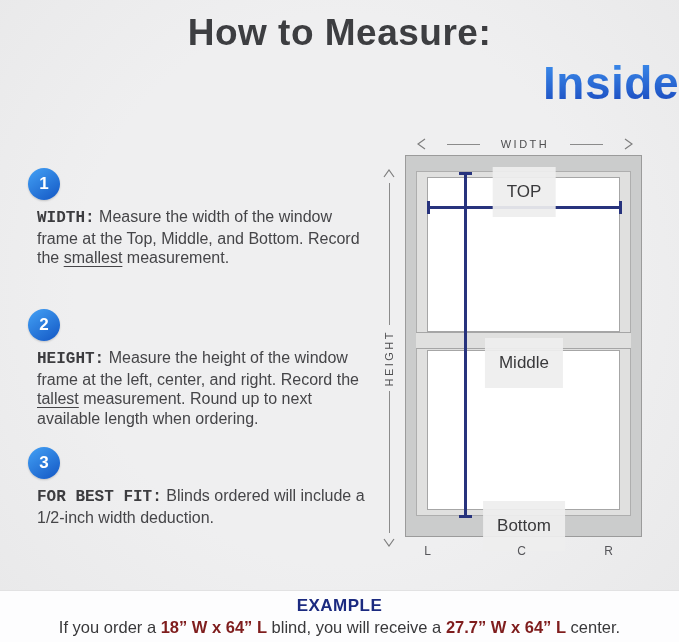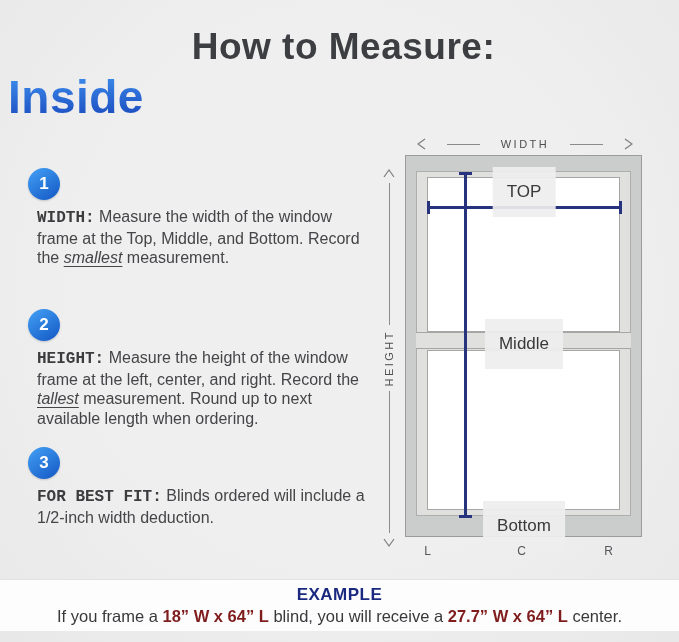--- a/index.html
+++ b/index.html
@@ -4,43 +4,43 @@
 <style>
   * { margin:0; padding:0; box-sizing:border-box; }
   html,body { width:679px; height:642px; }
   body { font-family:"Liberation Sans","DejaVu Sans",sans-serif; }
   .canvas {
     position:relative; width:679px; height:642px; overflow:hidden;
     background: radial-gradient(ellipse at 50% 45%, #efeff0 55%, #e8e8e9 100%);
   }
 
   
-  .title { position:absolute; top:26px; left:0; width:679px; text-align:center;padding-left:8px; }
+  .title { position:absolute; top:12px; left:0; width:679px; text-align:center; }
   .title-line1 { font-size:37px; font-weight:700; color:#3d3e41; letter-spacing:.5px; }
-  .title-line2 { margin-top:2px; display:flex; justify-content:flex-start; align-items:baseline; gap:12px; }
+  .title-line2 { margin-top:2px; display:flex; justify-content:flex-end; align-items:baseline; gap:12px; }
   .title-highlight {
     font-size:46px; font-weight:800; letter-spacing:.5px;
     background:linear-gradient(178deg,#3f93f0 5%,#1a49be 90%);
     -webkit-background-clip:text; background-clip:text; color:transparent;
   }
   .title-suffix { font-size:35px; font-weight:700; color:#313234; }
 
   
   .step { position:absolute; left:28px; width:338px; }
   .step-circle {
     width:32px; height:32px; border-radius:50%;
     background:linear-gradient(145deg,#3c96ee 15%,#155ac6 95%);
     color:#ffffff; font-size:17px; font-weight:700;
     display:flex; align-items:center; justify-content:center;
     box-shadow:0 1px 2px rgba(0,0,0,.18);
   }
   .step-text { margin-top:7px; margin-left:9px; width:330px;
     font-size:16px; line-height:19.5px; color:#454548; }
   .step-text b { font-weight:700; color:#3c3c3f;font-family:Liberation Mono, monospace; }
-  .step-text u { text-underline-offset:3px;font-style:italic; }
+  .step-text u { text-underline-offset:3px; }
   #step1 { top:168px; } #step2 { top:309px; } #step3 { top:447px; }
 
   
   .arrow-line { flex:1; background:#8b8b8b; }
   .width-arrow { position:absolute; left:417px; top:137px; width:216px; height:14px;
     display:flex; align-items:center; gap:21px; }
   .width-arrow .arrow-line { height:1px; }
   .axis-label { font-size:11px; letter-spacing:2.5px; color:#4e4e50; white-space:nowrap; }
 
   .height-arrow { position:absolute; left:382px; top:169px; width:14px; height:378px;
@@ -64,29 +64,29 @@
     width:3px; height:13px; background:#27337d; }
   .measure-h::before { left:0; } .measure-h::after { right:0; }
   .measure-v { left:464px; top:172px; width:3px; height:346px; }
   .measure-v::before, .measure-v::after { content:""; position:absolute; left:-5px;
     width:13px; height:3px; background:#27337d; }
   .measure-v::before { top:0; } .measure-v::after { bottom:0; }
 
   .pos-tag { position:absolute; transform:translateX(-50%); font-size:17px; color:#39393b;
     background:rgba(238,238,238,.93); padding:15px 14px; white-space:nowrap; }
   .tag-top { left:524px; top:167px; }
-  .tag-middle { left:524px; top:319px; }
+  .tag-middle { left:524px; top:338px; }
   .tag-bottom { left:524px; top:501px; }
 
   .lcr-mark { position:absolute; top:544px; transform:translateX(-50%);
     font-size:12px; color:#56565a; letter-spacing:1px; }
   .mark-l { left:428px; } .mark-c { left:522px; } .mark-r { left:609px; }
 
   
-  .example { position:absolute; left:0; bottom:11px; width:679px; height:52px;
+  .example { position:absolute; left:0; bottom:0; width:679px; height:52px;
     background:#fdfdfe; border-top:1px solid #e2e2e3; text-align:center; padding-top:5px; }
   .example-heading { font-size:17px; font-weight:700; color:#1b2a80; letter-spacing:.5px; }
   .example-line { margin-top:2px; font-size:16.5px; color:#39393b; }
   .example-line b { font-weight:700; color:#7f1d1d; }
 </style>
 </head>
 <body>
 
 <div class="canvas">
 
@@ -150,16 +150,16 @@
   <div class="pos-tag tag-top">TOP</div>
   <div class="pos-tag tag-middle">Middle</div>
   <div class="pos-tag tag-bottom">Bottom</div>
 
   <div class="lcr-mark mark-l">L</div>
   <div class="lcr-mark mark-c">C</div>
   <div class="lcr-mark mark-r">R</div>
 
   <footer class="example">
     <div class="example-heading">EXAMPLE</div>
-    <div class="example-line"><span>If you frame a </span><b>18” W x 64” L</b><span> blind, you will receive a </span><b>27.7” W x 64” L</b><span> center.</span></div>
+    <div class="example-line"><span>If you order a </span><b>18” W x 64” L</b><span> blind, you will receive a </span><b>27.7” W x 64” L</b><span> center.</span></div>
   </footer>
 
 </div>
 
 </body></html>

